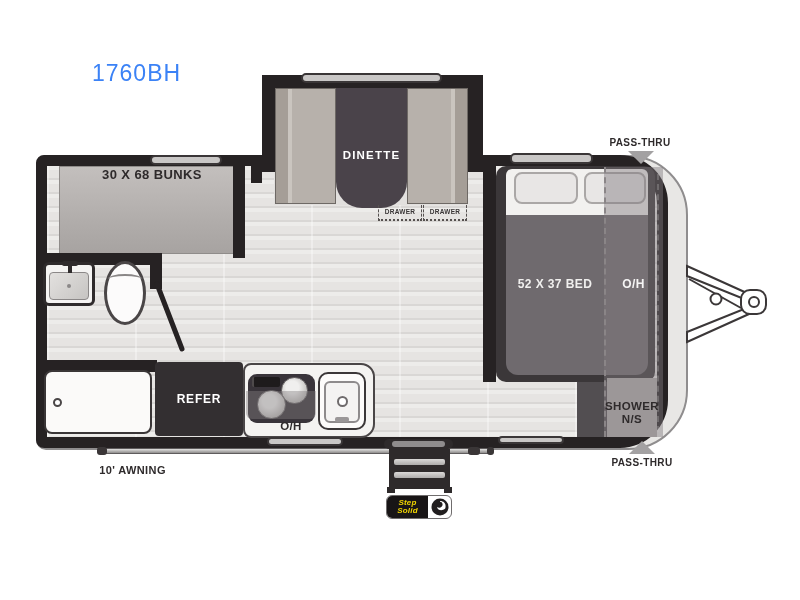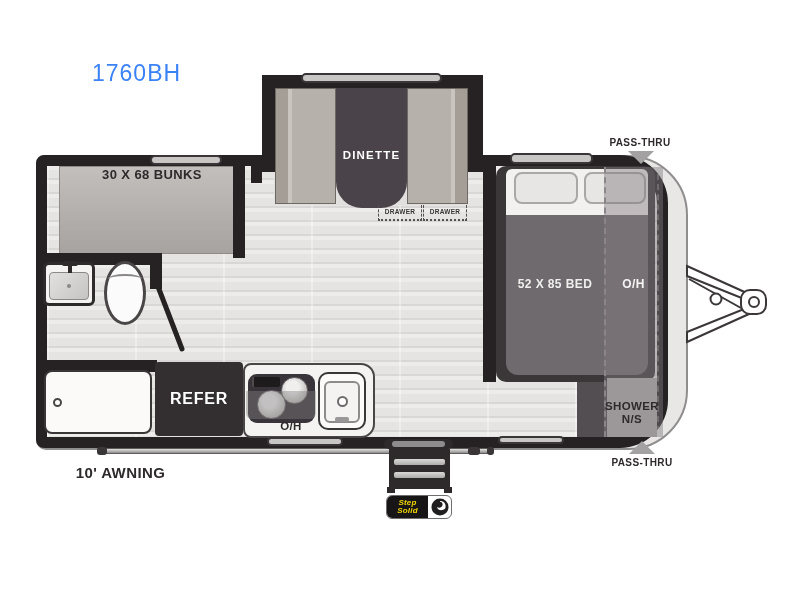--- a/index.html
+++ b/index.html
@@ -59,21 +59,21 @@
   .shower-outer{left:44px;top:370px;width:108px;height:64px;background:#fbfaf9;border:2px solid #3a3637;
                 border-radius:8px;box-sizing:border-box;z-index:4;}
   .shower-inner{left:50px;top:376px;width:96px;height:52px;border:1px solid #7c7a7a;border-radius:8px;
                 box-sizing:border-box;z-index:5;background:linear-gradient(120deg,#eeeeed,#a8a7a6);
                 display:flex;align-items:center;justify-content:center;}
   .shower-inner .lbl{font-size:11.5px;margin-left:10px;}
   .drain{left:53px;top:398px;width:9px;height:9px;border-radius:50%;background:#fff;border:2px solid #4a4647;
          box-sizing:border-box;z-index:6;}
   .refer{left:155px;top:362px;width:88px;height:74px;background:#332f31;border-radius:4px;z-index:4;
          display:flex;align-items:center;justify-content:center;}
-  .refer .lbl{color:#ffffff;font-size:16px;letter-spacing:.8px;}
+  .refer .lbl{color:#ffffff;font-size:12px;letter-spacing:.8px;}
 
   
   .counter{left:243px;top:363px;width:132px;height:75px;background:#f4f3f1;border:2px solid #4a4647;
            border-radius:8px 14px 14px 8px;box-sizing:border-box;z-index:4;}
   .stove{left:248px;top:374px;width:67px;height:49px;background:#39343a;border-radius:9px;z-index:5;}
   .stove-ctrl{left:252px;top:377px;width:28px;height:10px;background:#1e1b1c;border-radius:2px;z-index:6;
               box-shadow:inset 4px 0 0 -2px #4e4a4b, inset 10px 0 0 -8px #4e4a4b;}
   .burner{border-radius:50%;z-index:6;background:radial-gradient(circle at 42% 38%,#f0efee 0 30%,#c9c7c5 65%,#9f9d9b 100%);
           border:1px solid #6f6b6c;box-sizing:border-box;}
   .b1{left:281px;top:377px;width:27px;height:27px;}
@@ -106,21 +106,21 @@
 
   
   .tri-down{width:0;height:0;border-left:13px solid transparent;border-right:13px solid transparent;
             border-top:13px solid #a3a1a2;z-index:6;}
   .tri-up{width:0;height:0;border-left:13px solid transparent;border-right:13px solid transparent;
           border-bottom:13px solid #a3a1a2;z-index:6;}
   .pt-lbl{width:80px;font-size:10px;z-index:6;}
   .awning-bar{left:97px;top:448px;width:396px;height:6px;z-index:5;border:1px solid #5f5c5d;border-radius:3px;
               background:linear-gradient(180deg,#e2e1e0,#8f8d8c);box-sizing:border-box;}
   .awn-cap{top:447px;height:8px;background:#3a3637;border-radius:3px;z-index:6;}
-  .awning-lbl{left:73px;top:464px;width:95px;font-size:15px;z-index:6;}
+  .awning-lbl{left:85px;top:464px;width:95px;font-size:11px;z-index:6;}
 
   .step-platform{left:384px;top:439px;width:69px;height:10px;background:#2e2a2b;border-radius:5px;z-index:6;}
   .step-platform-in{left:392px;top:441px;width:53px;height:6px;background:#8f8c8d;border-radius:3px;z-index:7;}
   .steps{left:389px;top:449px;width:61px;height:40px;background:#2e2a2b;z-index:5;}
   .tread{left:394px;width:51px;height:6px;background:linear-gradient(180deg,#dbd9d8,#aeacab);border-radius:2px;z-index:6;}
   .t1{top:459px;} .t2{top:472px;}
   .foot{top:487px;width:8px;height:6px;background:#2e2a2b;z-index:6;}
   .f1{left:387px;} .f2{left:444px;}
 
   .sslogo{left:386px;top:495px;width:66px;height:24px;border-radius:6px;overflow:hidden;display:flex;
@@ -192,21 +192,21 @@
   <div class="abs ksink-inner"></div>
   <div class="abs ksink-faucet"></div>
   <div class="abs ksink-handle"></div>
 
   <div class="abs wallseg bed-wall"></div>
   <div class="abs bed-frame"></div>
   <div class="abs matt-head"></div>
   <div class="abs matt-body"></div>
   <div class="abs pillow p1"></div>
   <div class="abs pillow p2"></div>
-  <div class="abs lbl bed-lbl">52 X 85 BED</div>
+  <div class="abs lbl bed-lbl">52 X 37 BED</div>
   <div class="abs darkblock"></div>
   <div class="abs closet"></div>
   <div class="abs oh-overlay"></div>
   <div class="abs lbl oh-lbl">O/H</div>
   <div class="abs lbl closet-lbl">
     <div>SHOWER</div>
     <div>N/S</div>
   </div>
 
   <div class="abs window" style="left:150px;top:155px;width:72px;height:10px;"></div>

